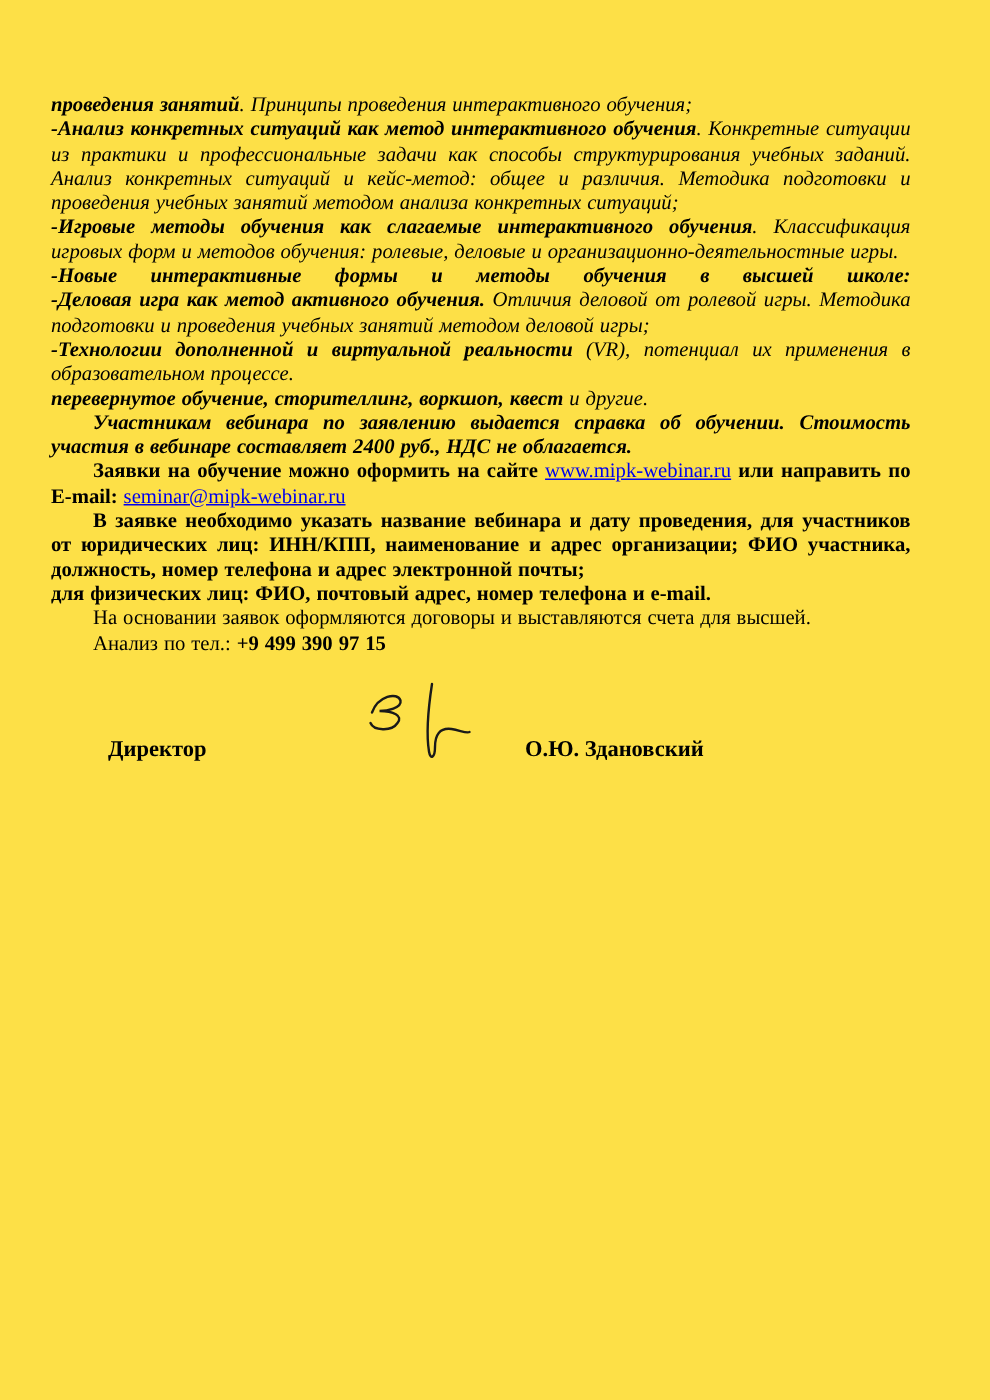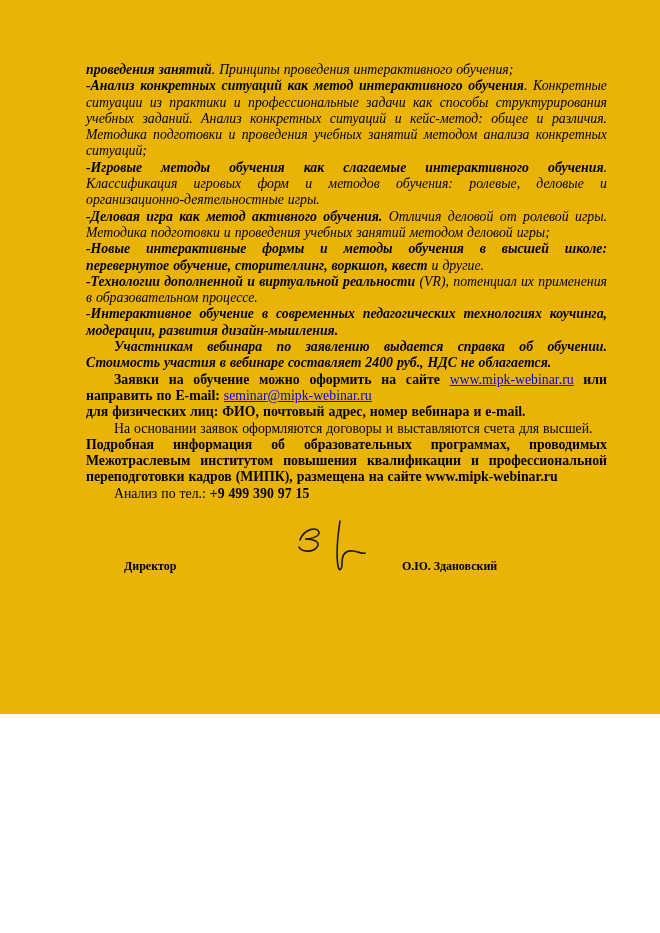--- a/index.html
+++ b/index.html
@@ -1,22 +1,22 @@
 <!DOCTYPE html>
 <html><head>
 <meta charset="utf-8">
 <style>
   html, body { margin: 0; padding: 0; background: #ffffff; }
   .page {
     position: relative;
     width: 660px;
-    height: 714px;
-    background: #eab308;
+    height: 933px;
+    background: #fde047;
     box-sizing: border-box;
-    padding: 62px 53px 0 86px;
+    padding: 62px 53px 0 34px;
     font-family: "Liberation Serif", "DejaVu Serif", serif;
     color: #000000;
     overflow: hidden;
   }
   .doc-body { width: 100%; }
   .para {
     margin: 0;
     font-size: 13.8px;
     line-height: 16.3px;
     text-align: justify;
@@ -34,21 +34,21 @@
   }
   .signature-row {
     position: relative;
     height: 70px;
     margin-top: 16px;
   }
   .sig-label {
     position: absolute;
     bottom: 14px;
     font-weight: bold;
-    font-size: 12px;
+    font-size: 15px;
     white-space: nowrap;
   }
   .sig-left { left: 38px; }
   .sig-right { left: 316px; }
   .sig-mark {
     position: absolute;
     left: 207px;
     top: 0;
     width: 74px;
     height: 56px;
@@ -56,30 +56,29 @@
   .sig-mark svg { display: block; width: 100%; height: 100%; }
 </style>
 </head>
 <body>
 
 <div class="page">
   <div class="doc-body">
       <p class="para"><span class="b i">проведения занятий</span><span class="i">. Принципы проведения интерактивного обучения;</span></p>
       <p class="para"><span class="b i">-Анализ конкретных ситуаций как метод интерактивного обучения</span><span class="i">. Конкретные ситуации из практики и профессиональные задачи как способы структурирования учебных заданий. Анализ конкретных ситуаций и кейс-метод: общее и различия. Методика подготовки и проведения учебных занятий методом анализа конкретных ситуаций;</span></p>
       <p class="para"><span class="b i">-Игровые методы обучения как слагаемые интерактивного обучения</span><span class="i">. Классификация игровых форм и методов обучения: ролевые, деловые и организационно-деятельностные игры.</span></p>
+      <p class="para force-last"><span class="b i">-Новые интерактивные формы и методы обучения в высшей школе:</span></p>
       <p class="para"><span class="b i">-Деловая игра как метод активного обучения.</span><span class="i"> Отличия деловой от ролевой игры. Методика подготовки и проведения учебных занятий методом деловой игры;</span></p>
-      <p class="para force-last"><span class="b i">-Новые интерактивные формы и методы обучения в высшей школе:</span></p>
+      <p class="para"><span class="b i">-Технологии дополненной и виртуальной реальности</span><span class="i"> (VR), потенциал их применения в образовательном процессе.</span></p>
       <p class="para"><span class="b i">перевернутое обучение, сторителлинг, воркшоп, квест</span><span class="i"> и другие.</span></p>
-      <p class="para"><span class="b i">-Технологии дополненной и виртуальной реальности</span><span class="i"> (VR), потенциал их применения в образовательном процессе.</span></p>
-      <p class="para"><span class="b i">-Интерактивное обучение в современных педагогических технологиях коучинга, модерации, развития дизайн-мышления.</span></p>
       <p class="para indent"><span class="b i">Участникам вебинара по заявлению выдается справка об обучении. Стоимость участия в вебинаре составляет 2400 руб., НДС не облагается.</span></p>
       <p class="para indent"><span class="b">Заявки на обучение можно оформить на сайте </span><a href="#" class="b">www.mipk-webinar.ru</a><span class="b"> или направить по E-mail: </span><a href="#" class="b">seminar@mipk-webinar.ru</a></p>
-      <p class="para"><span class="b">для физических лиц: ФИО, почтовый адрес, номер вебинара и e-mail.</span></p>
+      <p class="para indent"><span class="b">В заявке необходимо указать название вебинара и дату проведения, для участников от юридических лиц: ИНН/КПП, наименование и адрес организации; ФИО участника, должность, номер телефона и адрес электронной почты;</span></p>
+      <p class="para"><span class="b">для физических лиц: ФИО, почтовый адрес, номер телефона и e-mail.</span></p>
       <p class="para indent"><span>На основании заявок оформляются договоры и выставляются счета для высшей.</span></p>
-      <p class="para"><span class="b">Подробная информация об образовательных программах, проводимых Межотраслевым институтом повышения квалификации и профессиональной переподготовки кадров (МИПК), размещена на сайте www.mipk-webinar.ru</span></p>
       <p class="para indent"><span>Анализ по тел.: </span><span class="b">+9 499 390 97 15</span></p>
     </div>
 
   <div class="signature-row">
     <span class="sig-label sig-left">Директор</span>
 
     <span class="sig-mark">
       <svg viewBox="0 0 74 56" xmlns="http://www.w3.org/2000/svg" fill="none" stroke="#1a1a1a" stroke-width="1.6" stroke-linecap="round">
         <path d="M7,22 C11,11 24,8 26,14 C27,19 17,21 12,21 C21,21 28,24 24,29 C20,35 8,34 6,29"></path>
         <path d="M47,3 C45,16 43,36 45,48 C46,54 49,52 49,45 C49,37 52,32 60,33 C66,34 70,36 72,35"></path>

